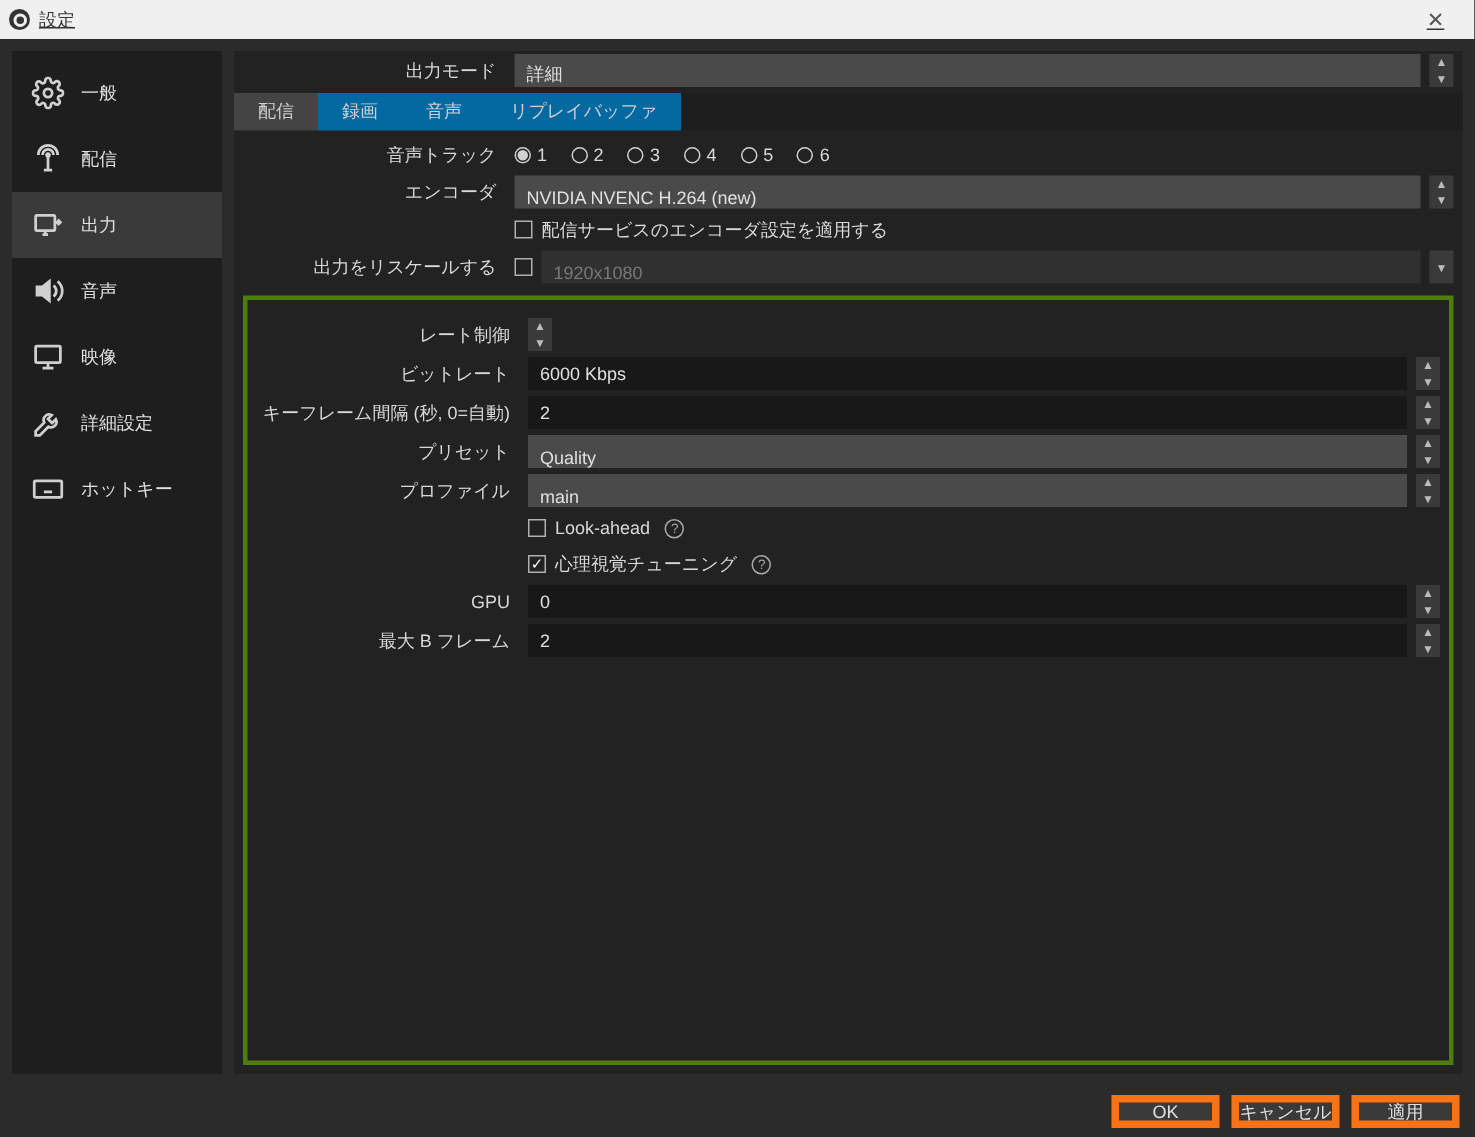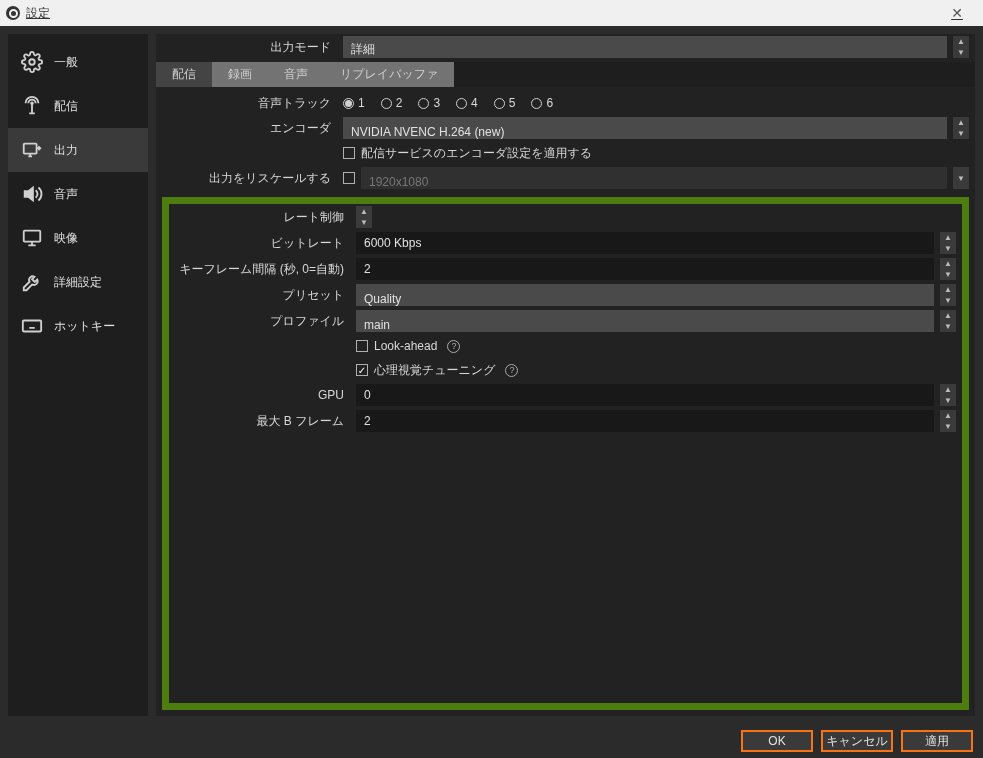--- a/index.html
+++ b/index.html
@@ -14,33 +14,33 @@
 .side-item.active { background: #3a3a3a; }
 .side-icon { width: 24px; height: 24px; display: flex; align-items: center; justify-content: center; color: #d0d0d0; }
 .content { flex: 1; background: #222222; display: flex; flex-direction: column; }
 .row { display: flex; align-items: center; gap: 6px; padding: 2px 6px; min-height: 24px; }
 .label { width: 175px; text-align: right; color: #d8d8d8; padding-right: 6px; }
 .select { flex: 1; height: 22px; background: #4a4a4a; color: #e0e0e0; border: none; display: flex; align-items: flex-end; padding: 0 8px; position: relative; cursor: pointer; }
 .spinner-btns { width: 16px; background: #3a3a3a; display: flex; flex-direction: column; }
 .spinner-btns span { flex: 1; display: flex; align-items: center; justify-content: center; font-size: 8px; color: #bbb; cursor: pointer; }
 .select-arrow { width: 16px; background: #3a3a3a; display: flex; align-items: center; justify-content: center; font-size: 8px; color: #bbb; }
 .tabs { display: flex; background: #1e1e1e; margin: 2px 0 4px 0; }
-.tab { padding: 4px 16px; cursor: pointer; background: #737373; color: #d0d0d0; font-size: 12px; }
+.tab { padding: 4px 16px; cursor: pointer; background: #0369a1; color: #d0d0d0; font-size: 12px; }
 .tab.active { background: #444; }
 .radio-group { display: flex; gap: 16px; align-items: center; }
 .radio { width: 11px; height: 11px; border-radius: 50%; border: 1px solid #d0d0d0; display: inline-block; cursor: pointer; position: relative; }
 .radio.checked::after { content: ""; position: absolute; inset: 1px; border-radius: 50%; background: #d0d0d0; }
 .radio-lbl { display: flex; align-items: center; gap: 4px; }
 .checkbox { width: 12px; height: 12px; border: 1px solid #b0b0b0; display: inline-flex; align-items: center; justify-content: center; cursor: pointer; font-size: 10px; color: #fff; }
 .checkbox.checked::after { content: "✓"; }
 .input-field { flex: 1; height: 22px; background: #181818; color: #e0e0e0; border: none; padding: 0 8px; display: flex; align-items: center; }
 .input-disabled { color: #777; background: #303030; }
-.section-box { margin: 6px 6px 6px 6px; border: 7px solid #4d7c0f; padding: 0 0; flex: 1; }
+.section-box { margin: 6px 6px 6px 6px; border: 3px solid #4d7c0f; padding: 10px 0; flex: 1; }
 .footer { height: 34px; display: flex; align-items: center; justify-content: flex-end; gap: 8px; padding: 0 10px; background: #2b2b2b; }
-.btn { min-width: 72px; height: 22px; background: #3a3a3a; color: #e0e0e0; border: 2px solid #f97316; cursor: pointer; font-size: 12px; display:flex;align-items:center;justify-content:center;}
+.btn { min-width: 72px; height: 22px; background: #3a3a3a; color: #e0e0e0; border: 5px solid #f97316; cursor: pointer; font-size: 12px; display:flex;align-items:center;justify-content:center;}
 .help-icon { width: 13px; height: 13px; border-radius: 50%; border: 1px solid #aaa; display: inline-flex; align-items: center; justify-content: center; font-size: 9px; color: #aaa; margin-left: 4px; }
 .svg-ic{width:22px;height:22px;}
 </style>
 </head>
 <body>
 
 <div class="titlebar">
   <span class="titlebar-icon"></span>
   <span>設定</span>
   <span class="titlebar-close">✕</span>

